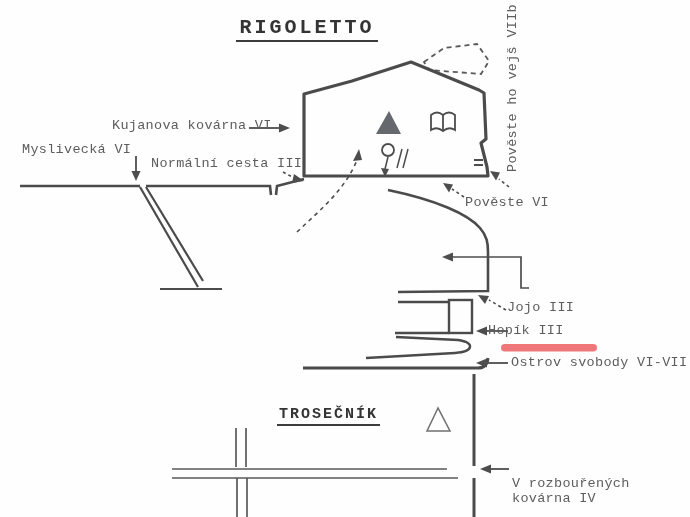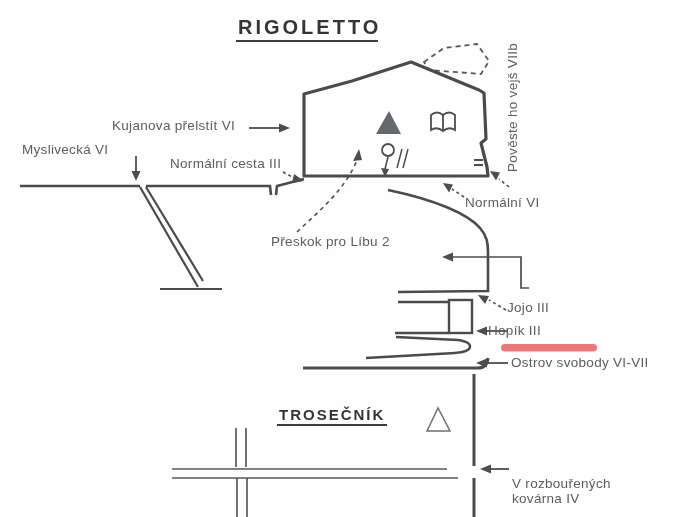--- a/index.html
+++ b/index.html
@@ -1,17 +1,17 @@
 <!DOCTYPE html>
 <html><head>
 <meta charset="utf-8">
 <style>
   html,body{margin:0;padding:0;background:#ffffff;}
   .stage{position:relative;width:690px;height:517px;background:#fefefe;overflow:hidden;
-         font-family:Liberation Sans, sans-serif;}
+         font-family:Liberation Mono, monospace;}
   .lbl{position:absolute;font-size:13.5px;color:#5d5d5d;white-space:nowrap;letter-spacing:.3px;}
   .title{position:absolute;font-weight:bold;color:#343434;border-bottom:2.5px solid #3d3d3d;
          padding:0 2px 1px 2px;text-align:center;}
   .title.rigoletto{left:236px;top:16px;width:138px;font-size:20px;letter-spacing:3px;}
   .title.trosecnik{left:277px;top:406px;font-size:15px;letter-spacing:2px;}
   .lbl.vertical{left:505px;top:172px;width:160px;transform-origin:0 0;transform:rotate(-90deg);}
   .lbl.two-line{white-space:normal;width:130px;line-height:15px;}
   svg{position:absolute;left:0;top:0;}
 </style>
 </head>
@@ -104,25 +104,24 @@
   <g>
     <line x1="509" y1="469" x2="491" y2="469" stroke="#4d4d4d" stroke-width="1.8"></line>
     <polygon points="491,464.5 491,473.5 480,469" fill="#4d4d4d"></polygon>
   </g>
 
   <rect x="501" y="344" width="96" height="7.5" rx="3.8" fill="#ee686a" opacity="0.9"></rect>
 </svg>
 
 <div class="title rigoletto">RIGOLETTO</div>
 <div class="lbl vertical">Pověste ho vejš VIIb</div>
-<div class="lbl" style="left:112px;top:118px;">Kujanova přelstít VI</div>
+<div class="lbl" style="left:112px;top:118px;">Kujanova kovárna VI</div>
 <div class="lbl" style="left:22px;top:142px;text-align:center;">Myslivecká VI</div>
-<div class="lbl" style="left:170px;top:156px;">Normální cesta III</div>
-<div class="lbl" style="left:465px;top:195px;">Normální VI</div>
-<div class="lbl" style="left:271px;top:234px;">Přeskok pro Líbu 2</div>
+<div class="lbl" style="left:151px;top:156px;">Normální cesta III</div>
+<div class="lbl" style="left:465px;top:195px;">Pověste VI</div>
 <div class="lbl" style="left:507px;top:300px;">Jojo III</div>
 <div class="lbl" style="left:488px;top:323px;">Hopík III</div>
 <div class="lbl" style="left:511px;top:355px;text-align:right;">Ostrov svobody VI-VII</div>
 <div class="title trosecnik">TROSEČNÍK</div>
 <div class="lbl two-line" style="left:512px;top:476px;">
   <span>V rozbouřených</span><br>
   <span>kovárna IV</span>
 </div>
 
 </div>

